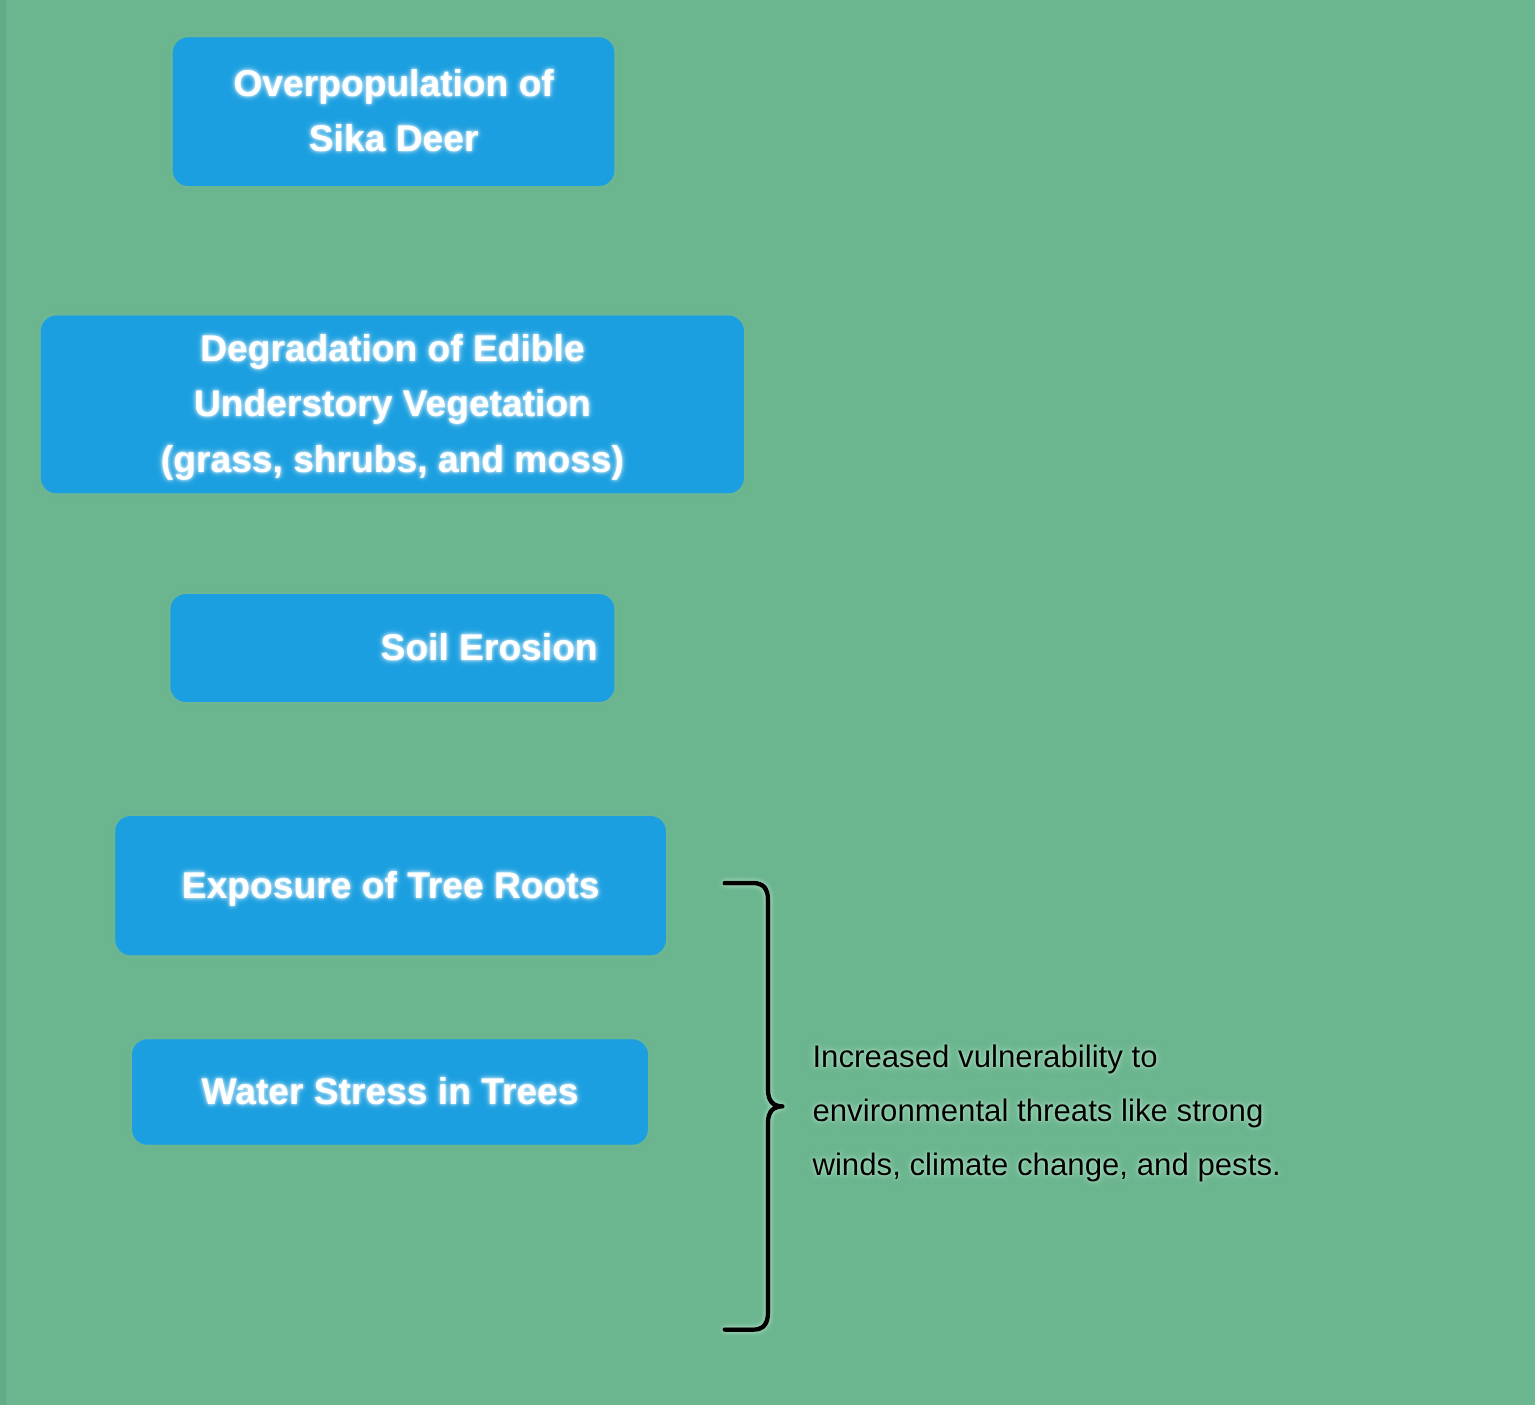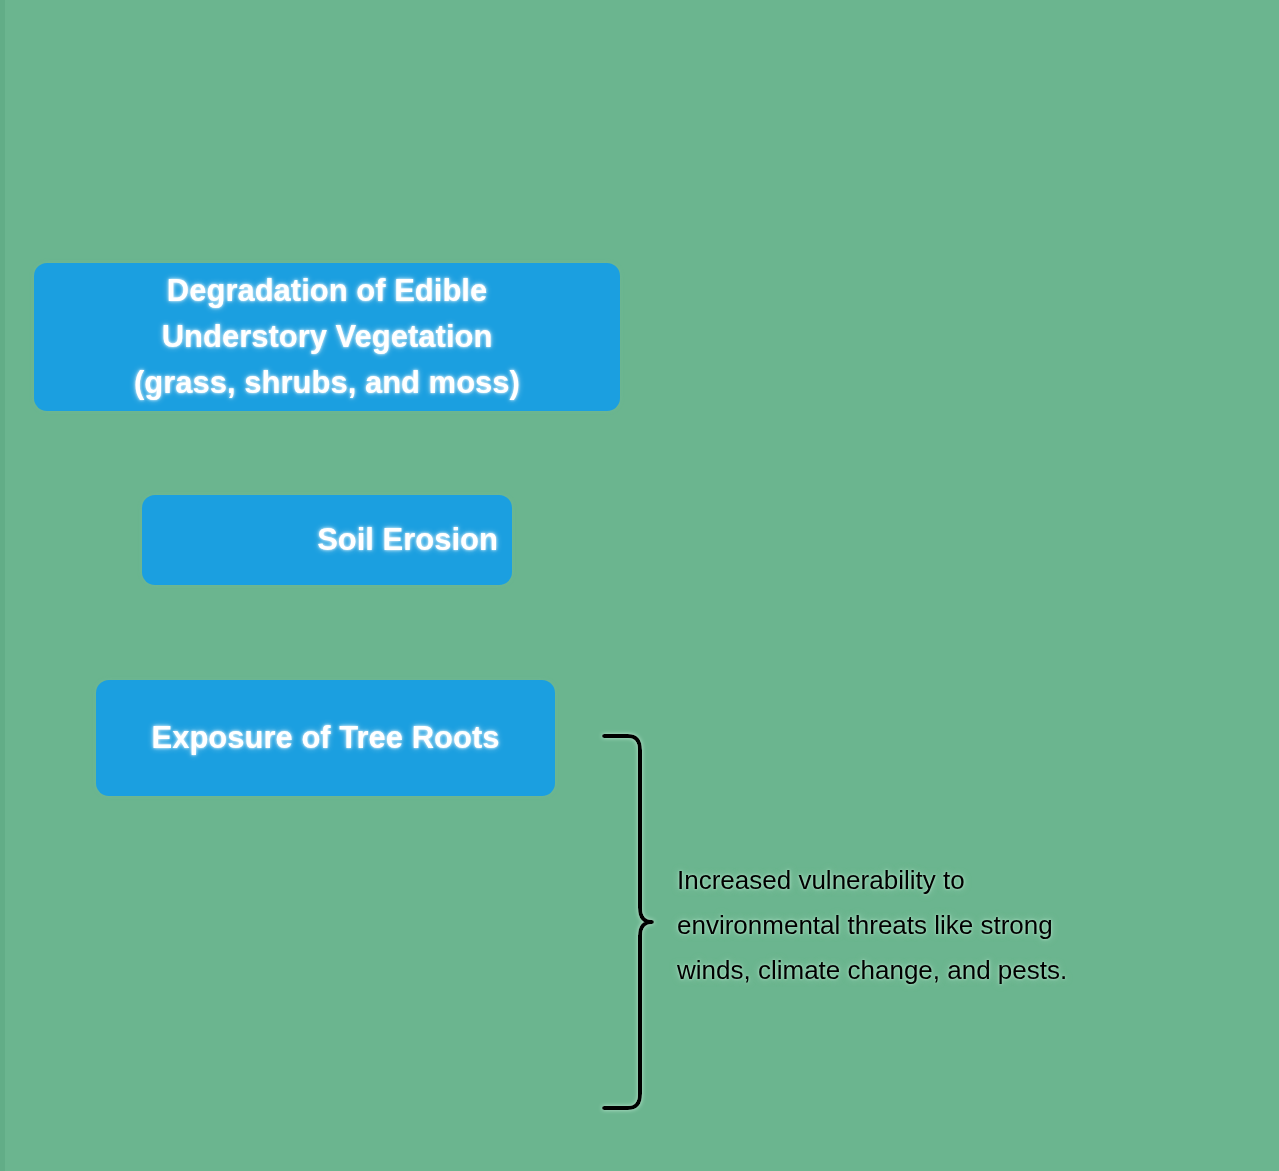--- a/index.html
+++ b/index.html
@@ -127,29 +127,36 @@
              L 628 736
              Q 640 736 640 750
              L 640 908
              Q 640 922 652 922
              Q 640 922 640 936
              L 640 1094
              Q 640 1108 628 1108
              L 604 1108" fill="none" stroke="#000000" stroke-width="4" stroke-linecap="round" stroke-linejoin="round" filter="url(#glow)"></path>
   </svg>
 
+  <div class="node" id="node-0">
+    <span class="node-label">Overpopulation of
+Sika Deer</span>
+  </div>
   <div class="node" id="node-1">
     <span class="node-label">Degradation of Edible
 Understory Vegetation
 (grass, shrubs, and moss)</span>
   </div>
   <div class="node" id="node-2">
     <span class="node-label">Soil Erosion</span>
   </div>
   <div class="node" id="node-3">
     <span class="node-label">Exposure of Tree Roots</span>
   </div>
+  <div class="node" id="node-4">
+    <span class="node-label">Water Stress in Trees</span>
+  </div>
 
   <div class="annotation">Increased vulnerability to
 environmental threats like strong
 winds, climate change, and pests.</div>
 
 </div>
 
 </body></html>

